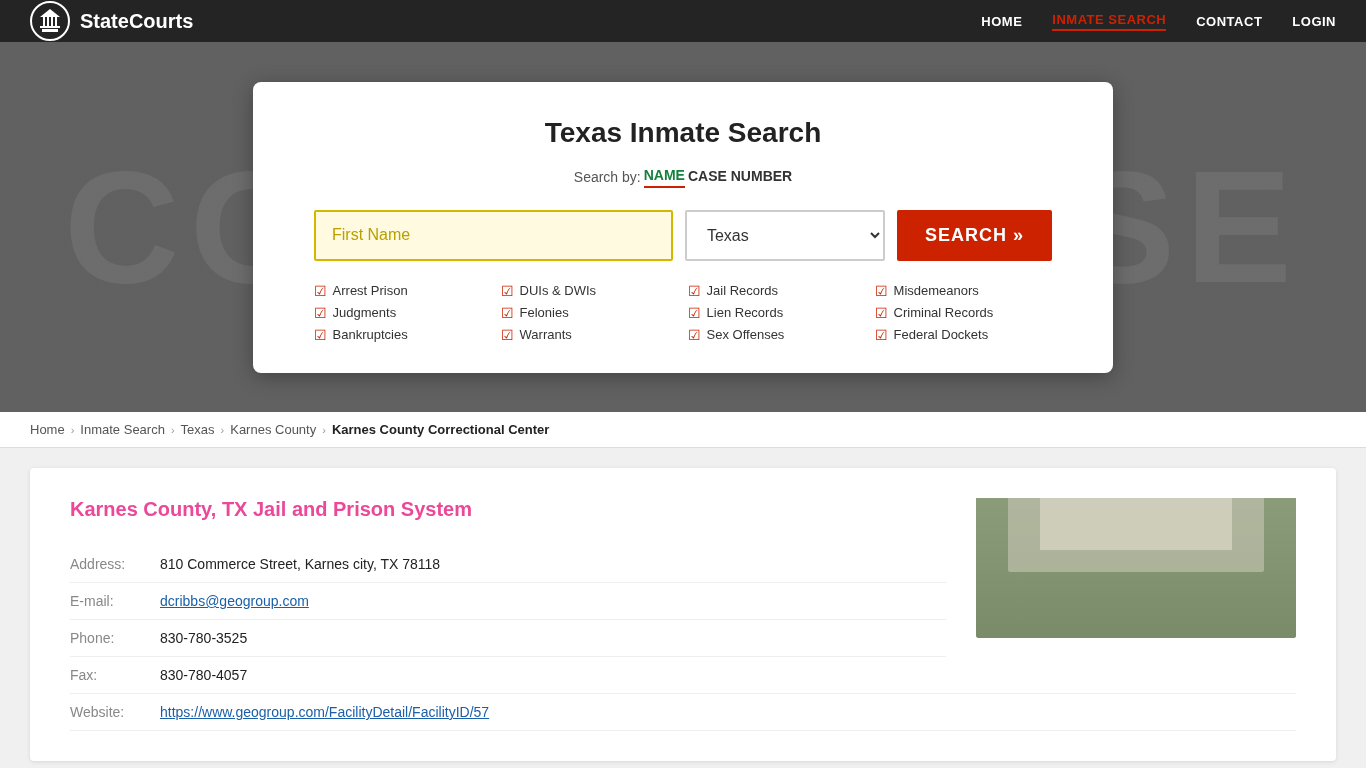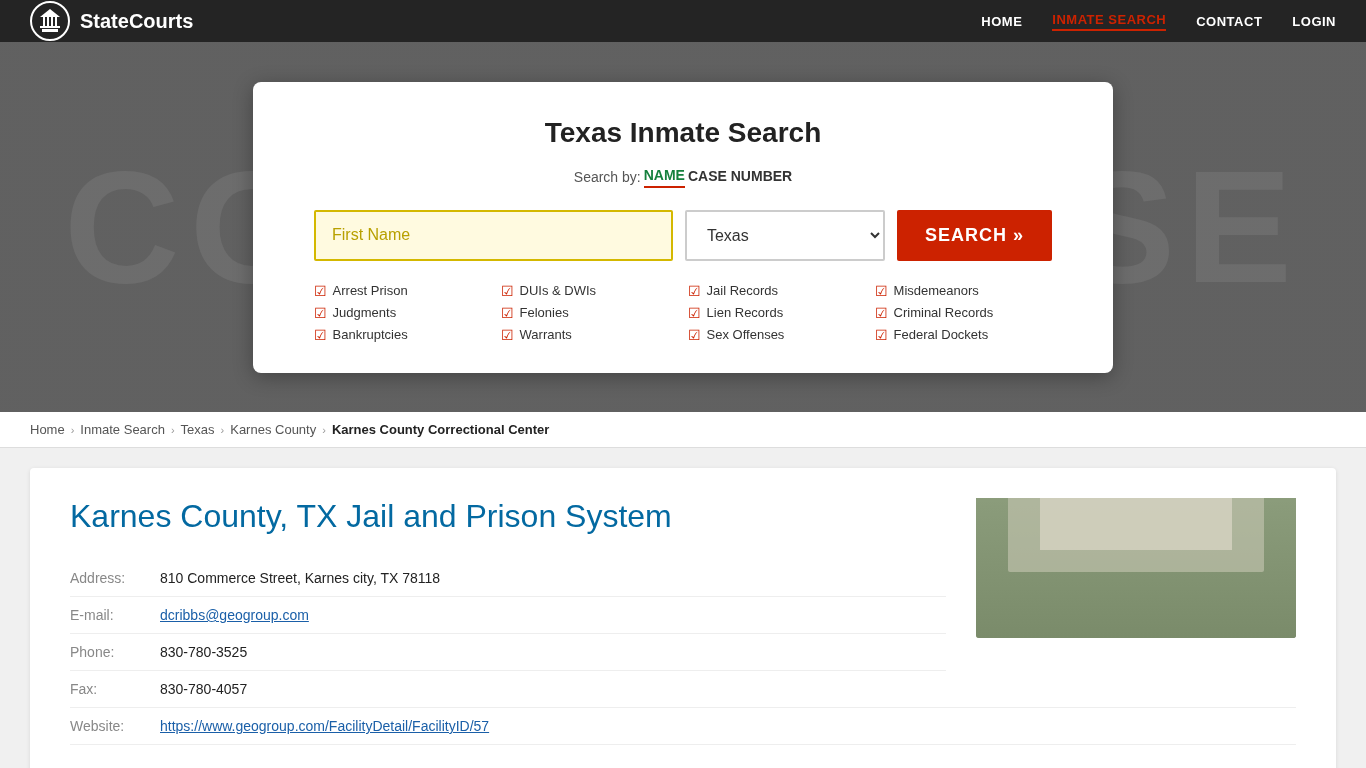--- a/index.html
+++ b/index.html
@@ -207,23 +207,23 @@
     .content-area {
       padding: 20px 30px;
     }
     .content-card {
       background: white;
       border-radius: 4px;
       padding: 30px 40px;
       box-shadow: 0 1px 4px rgba(0,0,0,0.1);
     }
     .facility-title {
-      font-size: 32px;
-      font-weight: normal;
-      color: #0369a1;
+      font-size: 20px;
+      font-weight: bold;
+      color: #ec4899;
       margin-bottom: 25px;
     }
     .info-table {
       width: 100%;
     }
     .info-row {
       display: flex;
       padding: 10px 0;
       border-bottom: 1px solid #eee;
       align-items: flex-start;

